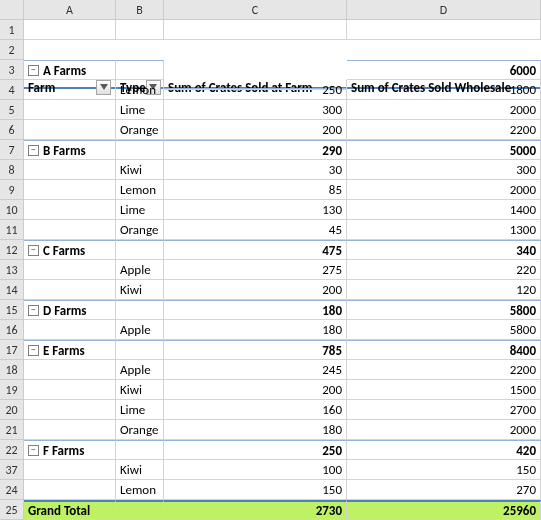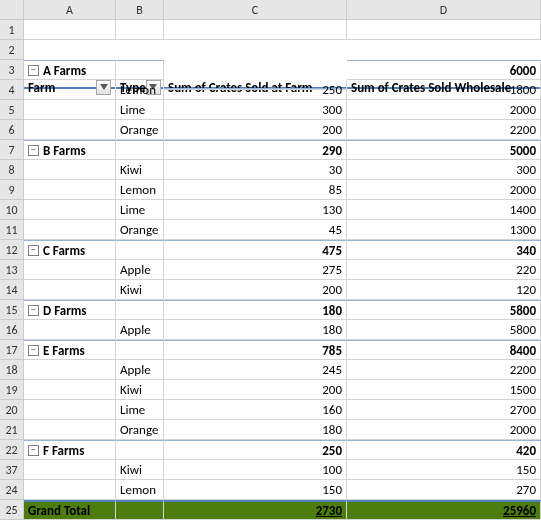--- a/index.html
+++ b/index.html
@@ -82,30 +82,30 @@
     border-bottom: 2px solid #4f81bd;
     display: flex;
     align-items: center;
     padding: 0 4px;
     font-weight: bold;
     white-space: nowrap;
     margin-top: 47px;
   }
   .r1 { border-bottom: 1px solid #d4d4d4; }
   .gt-row {
-    background: #4d7c0f;
+    background: #bef264;
     border-top: 2px solid #4f81bd;
     border-right: 1px solid #d4d4d4;
     border-bottom: 1px solid #d4d4d4;
     display: flex;
     align-items: center;
     padding: 0 4px;
     font-weight: bold;
   }
-  .gt-row.num { justify-content: flex-end; text-decoration: underline; }
+  .gt-row.num { justify-content: flex-end; }
 </style>
 </head>
 <body>
 
 <div class="sheet" id="sheet" style="grid-template-rows: repeat(26, 20px);">
     <div class="hdr"></div>
     <div class="hdr">A</div>
     <div class="hdr">B</div>
     <div class="hdr">C</div>
     <div class="hdr">D</div>

